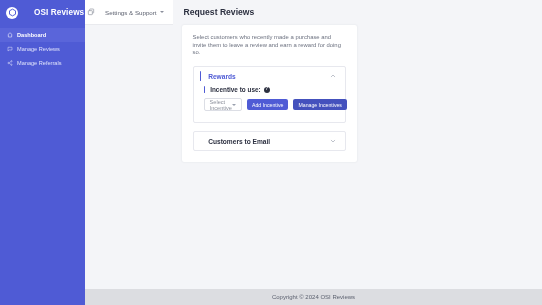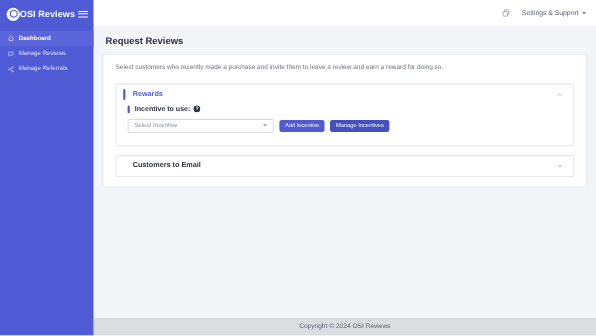--- a/index.html
+++ b/index.html
@@ -27,21 +27,21 @@
     display: flex;
     flex-direction: column;
     position: relative;
     z-index: 5;
   }
   .brand {
     height: 25px;
     display: flex;
     align-items: center;
     padding: 0 5px 0 6px;
-    gap: 0;
+    gap: 16px;
   }
   .brand-logo {
     width: 12px; height: 12px;
     border-radius: 50%;
     background: #ffffff;
     display: flex;
     align-items: center;
     justify-content: center;
     flex: 0 0 auto;
   }
@@ -97,21 +97,20 @@
     flex: 0 0 auto;
     opacity: .95;
   }
   .nav-icon svg { display: block; }
 
   
   .right {
     flex: 1;
     height: 305px;
     display: flex;
-    flex-direction: column;
     background: #f4f5f8;
     position: relative;
   }
   .topbar {
     height: 25px;
     background: #ffffff;
     border-bottom: 1px solid #e9eaee;
     display: flex;
     align-items: center;
     justify-content: flex-end;

